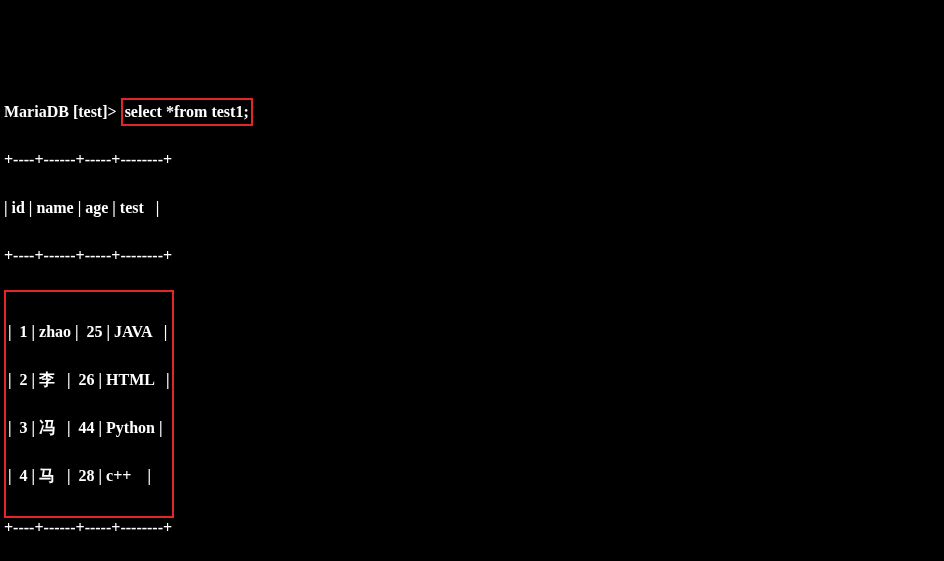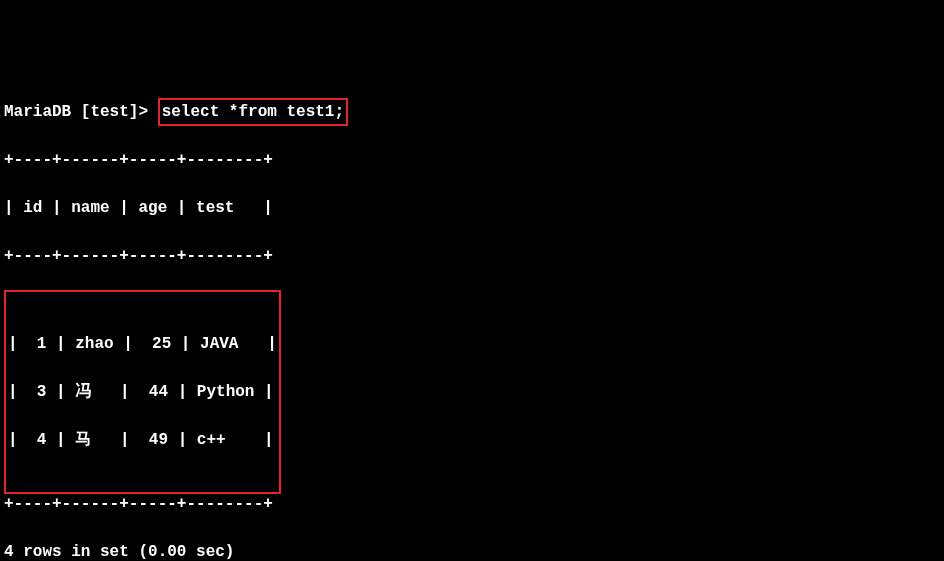--- a/index.html
+++ b/index.html
@@ -20,38 +20,39 @@
     .red-box {
       border: 2px solid #e3242b;
       display: inline-block;
       padding: 0 2px;
       margin: -2px 0;
       vertical-align: baseline;
     }
     .red-box-block {
       border: 2px solid #e3242b;
       display: inline-block;
-      padding: 16px 2px;
+      padding: 4px 2px;
       margin: -2px 0;
     }
-    .row { display: block; }
+    .row { display: block; font-family: Liberation Serif, serif; }
   </style>
 </head>
 <body>
 
 
 
 <div class="row"><span class="prompt">MariaDB [test]&gt; </span><span class="red-box"><span class="cmd">select *from test1;</span></span></div>
 <div class="row">+----+------+-----+--------+</div>
 <div class="row">| id | name | age | test   |</div>
 <div class="row">+----+------+-----+--------+</div>
 <div class="red-box-block">
 <div class="row">|  1 | zhao |  25 | JAVA   |</div>
+<div class="row">|  2 | 李   |  26 | HTML   |</div>
 <div class="row">|  3 | 冯   |  44 | Python |</div>
-<div class="row">|  4 | 马   |  49 | c++    |</div>
+<div class="row">|  4 | 马   |  28 | c++    |</div>
 </div>
 <div class="row">+----+------+-----+--------+</div>
 <div class="row">4 rows in set (0.00 sec)</div>
 
 
 
 
 
 
 

